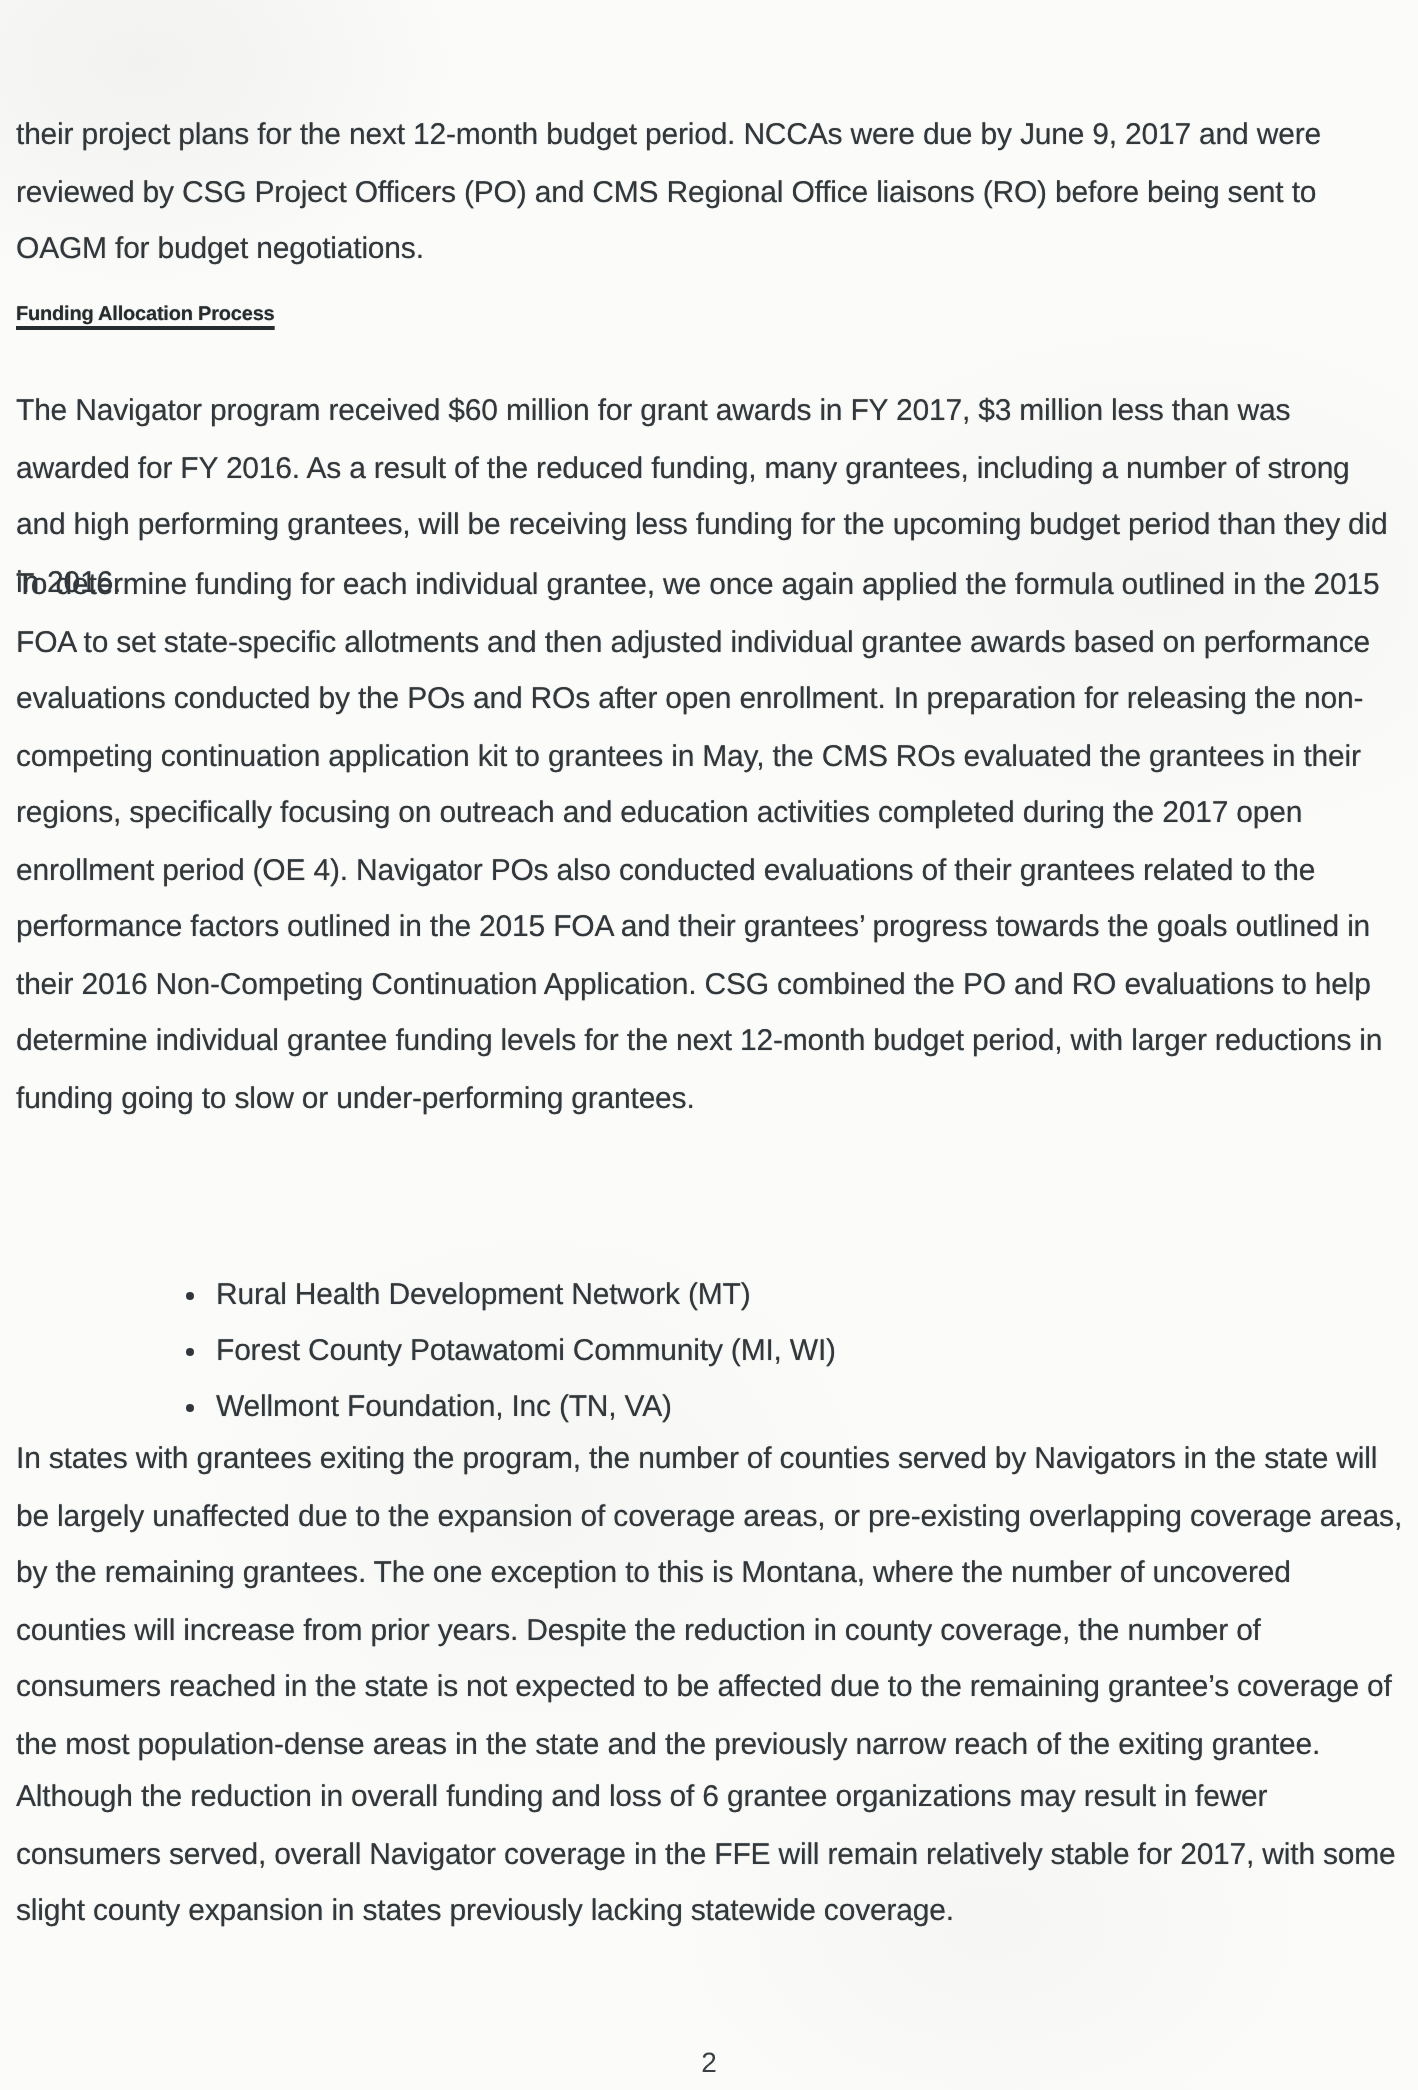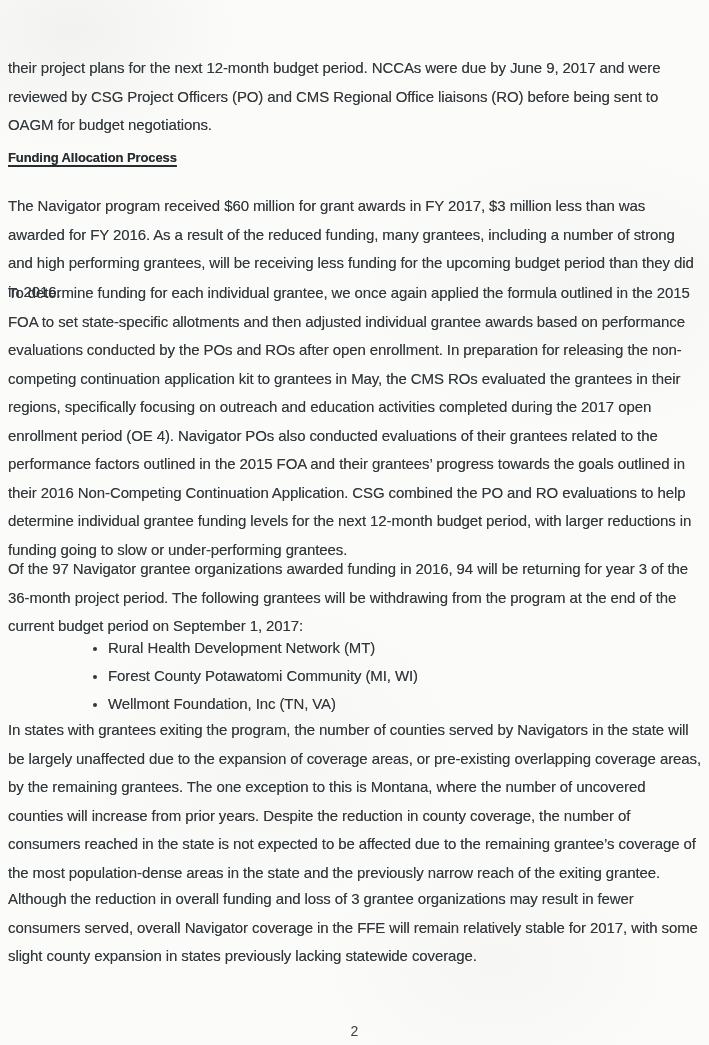--- a/index.html
+++ b/index.html
@@ -37,21 +37,21 @@
     font-size: 15px;
     line-height: 28.5px;
     letter-spacing: -0.1px;
     text-shadow: 0 0 0.5px rgba(49,55,58,.55);
   }
   .heading {
     position: absolute;
     left: 8px;
     width: 693px;
     margin: 0;
-    font-size: 13px;
+    font-size: 10px;
     line-height: 22px;
     font-weight: bold;
     color: #272c2e;
     letter-spacing: -0.1px;
     text-shadow: 0 0 0.5px rgba(39,44,46,.6);
   }
   .heading .hu {
     text-decoration: underline;
     text-decoration-thickness: 1.5px;
     text-underline-offset: 3px;
@@ -88,27 +88,26 @@
 
   <p class="para" style="top:54px">their project plans for the next 12-month budget period. NCCAs were due by June 9, 2017 and were reviewed by CSG Project Officers (PO) and CMS Regional Office liaisons (RO) before being sent to OAGM for budget negotiations.</p>
 
   <h2 class="heading" style="top:147px"><span class="hu">Funding Allocation Process</span></h2>
 
   <p class="para" style="top:192px">The Navigator program received $60 million for grant awards in FY 2017, $3 million less than was awarded for FY 2016. As a result of the reduced funding, many grantees, including a number of strong and high performing grantees, will be receiving less funding for the upcoming budget period than they did in 2016.</p>
 
   <p class="para" style="top:279px">To determine funding for each individual grantee, we once again applied the formula outlined in the 2015 FOA to set state-specific allotments and then adjusted individual grantee awards based on performance evaluations conducted by the POs and ROs after open enrollment. In preparation for releasing the non-competing continuation application kit to grantees in May, the CMS ROs evaluated the grantees in their regions, specifically focusing on outreach and education activities completed during the 2017 open enrollment period (OE 4). Navigator POs also conducted evaluations of their grantees related to the performance factors outlined in the 2015 FOA and their grantees’ progress towards the goals outlined in their 2016 Non-Competing Continuation Application. CSG combined the PO and RO evaluations to help determine individual grantee funding levels for the next 12-month budget period, with larger reductions in funding going to slow or under-performing grantees.</p>
 
 
-  <p class="para" style="top:555px">Of the 97 Navigator grantee organizations awarded funding in 2016, 94 will be returning for year 3 of the 36-month project period. The following grantees will be withdrawing from the program at the end of the current budget period on September 1, 2017:</p>
 
   <ul class="bullets" style="top:634px">
     <li>Rural Health Development Network (MT)</li>
     <li>Forest County Potawatomi Community (MI, WI)</li>
     <li>Wellmont Foundation, Inc (TN, VA)</li>
   </ul>
 
   <p class="para" style="top:716px">In states with grantees exiting the program, the number of counties served by Navigators in the state will be largely unaffected due to the expansion of coverage areas, or pre-existing overlapping coverage areas, by the remaining grantees. The one exception to this is Montana, where the number of uncovered counties will increase from prior years. Despite the reduction in county coverage, the number of consumers reached in the state is not expected to be affected due to the remaining grantee’s coverage of the most population-dense areas in the state and the previously narrow reach of the exiting grantee.</p>
 
-  <p class="para" style="top:885px">Although the reduction in overall funding and loss of 3 grantee organizations may result in fewer consumers served, overall Navigator coverage in the FFE will remain relatively stable for 2017, with some slight county expansion in states previously lacking statewide coverage.</p>
+  <p class="para" style="top:885px">Although the reduction in overall funding and loss of 6 grantee organizations may result in fewer consumers served, overall Navigator coverage in the FFE will remain relatively stable for 2017, with some slight county expansion in states previously lacking statewide coverage.</p>
 
   <div class="pagenum">2</div>
 
 </div>
 
 </body></html>

